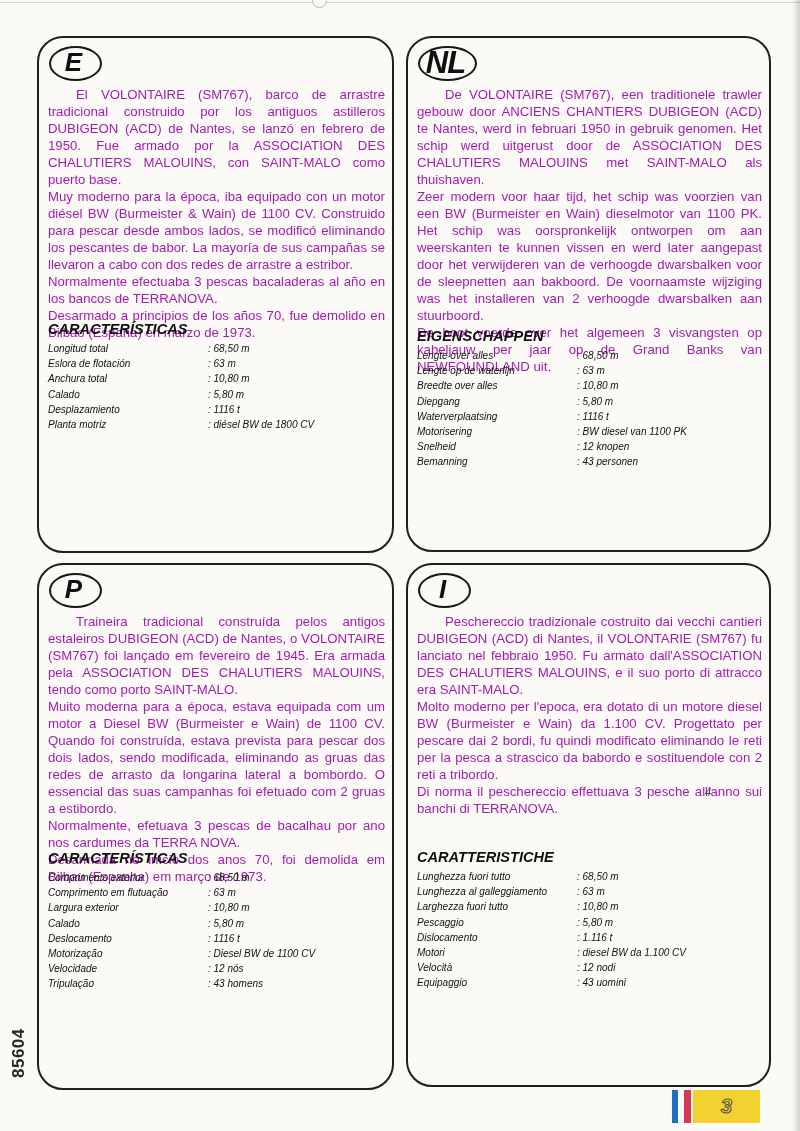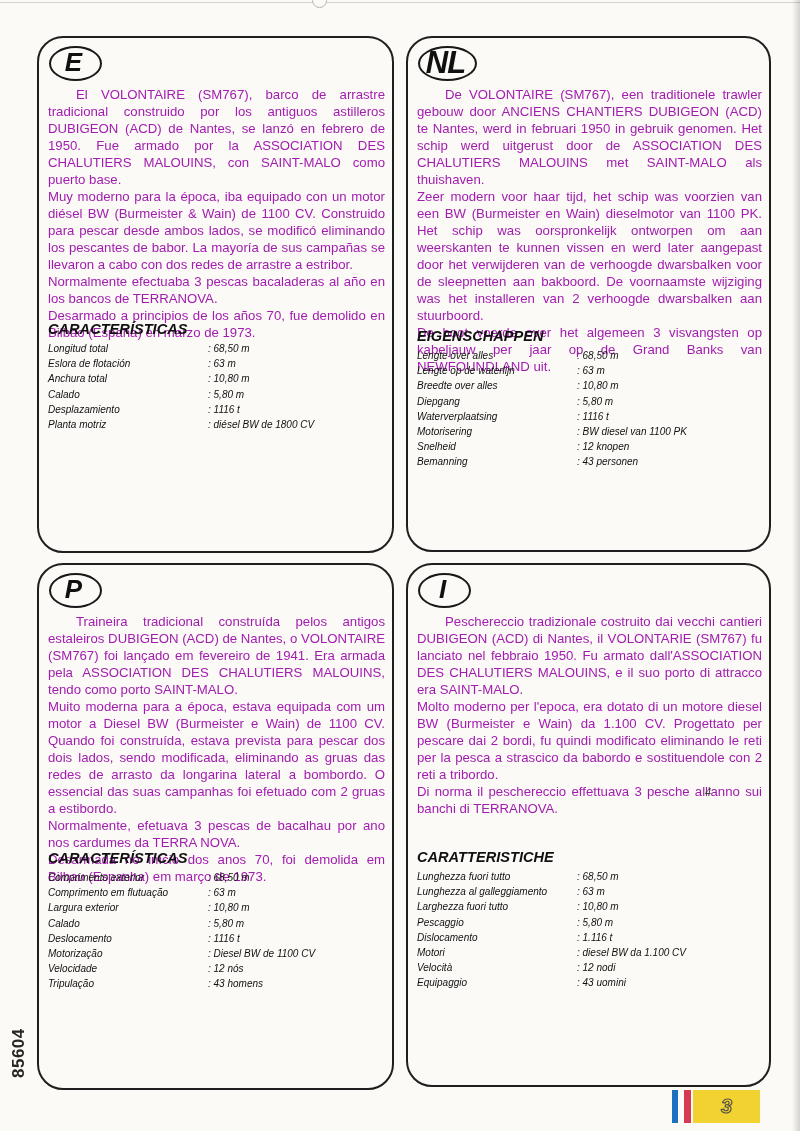--- a/index.html
+++ b/index.html
@@ -165,21 +165,21 @@
           <span class="spec-value">: 43 personen</span>
         </div>
     </div>
   </section>
 
   <section class="panel" id="panel-pt">
     <div class="badge">
       <span>P</span>
     </div>
     <div class="body-text">
-      <p class="lead">Traineira tradicional construída pelos antigos estaleiros DUBIGEON (ACD) de Nantes, o VOLONTAIRE (SM767) foi lançado em fevereiro de 1941. Era armada pela ASSOCIATION DES CHALUTIERS MALOUINS, tendo como porto SAINT-MALO.</p>
+      <p class="lead">Traineira tradicional construída pelos antigos estaleiros DUBIGEON (ACD) de Nantes, o VOLONTAIRE (SM767) foi lançado em fevereiro de 1945. Era armada pela ASSOCIATION DES CHALUTIERS MALOUINS, tendo como porto SAINT-MALO.</p>
       <p>Muito moderna para a época, estava equipada com um motor a Diesel BW (Burmeister e Wain) de 1100 CV. Quando foi construída, estava prevista para pescar dos dois lados, sendo modificada, eliminando as gruas das redes de arrasto da longarina lateral a bombordo. O essencial das suas campanhas foi efetuado com 2 gruas a estibordo.</p>
       <p>Normalmente, efetuava 3 pescas de bacalhau por ano nos cardumes da TERRA NOVA.</p>
       <p>Desarmada no início dos anos 70, foi demolida em Bilbau (Espanha) em março de 1973.</p>
     </div>
     <div class="specs">
       <h3 class="spec-title">CARACTERÍSTICAS</h3>
       <div class="spec-row">
           <span class="spec-label">Comprimento exterior</span>
           <span class="spec-value">: 68,50 m</span>
         </div>

